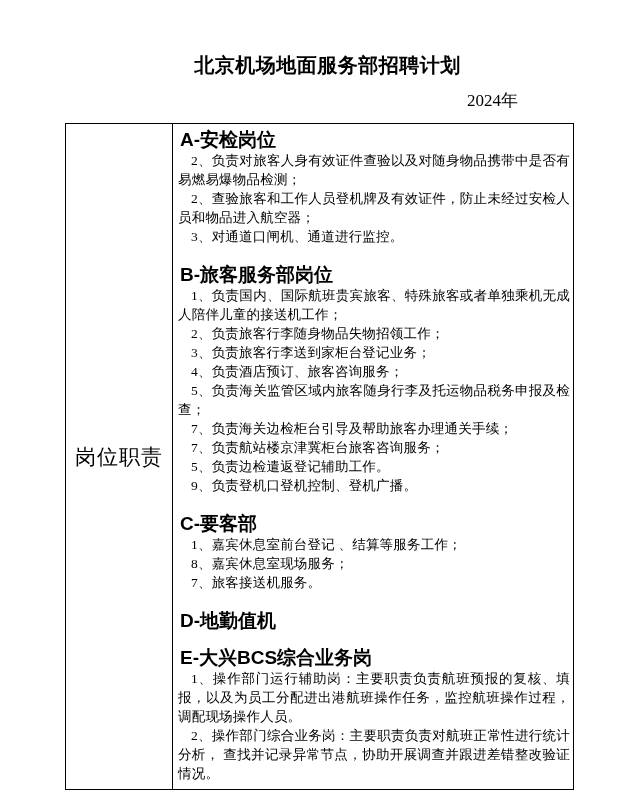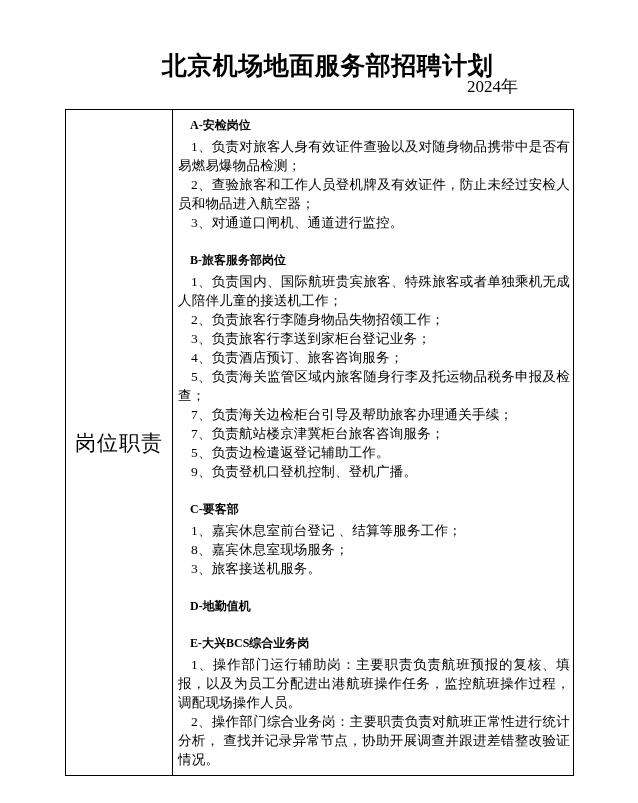--- a/index.html
+++ b/index.html
@@ -10,25 +10,26 @@
     color: #000000;
     font-family: "Liberation Serif", "DejaVu Serif", serif;
     overflow: hidden;
   }
   .doc-title {
     padding-top: 53px;
     padding-left: 17px;
     text-align: center;
     font-family: "Liberation Sans", "DejaVu Sans", sans-serif;
     font-weight: bold;
-    font-size: 25px;
+    font-size: 20px;
     line-height: 25px;
     letter-spacing: 0.5px;
   }
   .doc-year {
+    margin-top: 14px;
     text-align: right;
     padding-right: 120px;
     font-size: 17px;
     line-height: 18px;
   }
   .job-table {
     margin: 13px 0 0 65px;
     width: 509px;
     min-height: 647px;
     display: flex;
@@ -45,25 +46,25 @@
     font-weight: normal;
     font-size: 21px;
     letter-spacing: 1px;
   }
   .content-cell {
     flex: 1;
     padding: 7px 3px 6px 5px;
   }
   .duty-section { display: block; }
   .section-heading {
-    font-family: Liberation Serif, serif;
+    font-family: Liberation Sans, sans-serif;
     font-weight: bold;
-    font-size: 12px;
+    font-size: 19px;
     line-height: 17px;
-    margin: 20px 0 3px 12px;
+    margin: 20px 0 3px 2px;
   }
   .duty-section:first-child .section-heading { margin-top: 0; }
   .duty-item {
     font-size: 13.5px;
     line-height: 19px;
     text-align: justify;
     text-indent: 13px;
     letter-spacing: 0.2px;
   }
 </style>
@@ -79,21 +80,21 @@
   <div class="job-table">
 
     <div class="row-header-cell">
       <span class="row-header-label">岗位职责</span>
     </div>
 
     <div class="content-cell">
 
       <section class="duty-section">
         <h2 class="section-heading">A-安检岗位</h2>
-        <p class="duty-item">1、负责对旅客人身有效证件查验以及对随身物品携带中是否有易燃易爆物品检测；</p>
+        <p class="duty-item">2、负责对旅客人身有效证件查验以及对随身物品携带中是否有易燃易爆物品检测；</p>
         <p class="duty-item">2、查验旅客和工作人员登机牌及有效证件，防止未经过安检人员和物品进入航空器；</p>
         <p class="duty-item">3、对通道口闸机、通道进行监控。</p>
       </section>
 
       <section class="duty-section">
         <h2 class="section-heading">B-旅客服务部岗位</h2>
         <p class="duty-item">1、负责国内、国际航班贵宾旅客、特殊旅客或者单独乘机无成人陪伴儿童的接送机工作；</p>
         <p class="duty-item">2、负责旅客行李随身物品失物招领工作；</p>
         <p class="duty-item">3、负责旅客行李送到家柜台登记业务；</p>
         <p class="duty-item">4、负责酒店预订、旅客咨询服务；</p>
@@ -101,21 +102,21 @@
         <p class="duty-item">7、负责海关边检柜台引导及帮助旅客办理通关手续；</p>
         <p class="duty-item">7、负责航站楼京津冀柜台旅客咨询服务；</p>
         <p class="duty-item">5、负责边检遣返登记辅助工作。</p>
         <p class="duty-item">9、负责登机口登机控制、登机广播。</p>
       </section>
 
       <section class="duty-section">
         <h2 class="section-heading">C-要客部</h2>
         <p class="duty-item">1、嘉宾休息室前台登记 、结算等服务工作；</p>
         <p class="duty-item">8、嘉宾休息室现场服务；</p>
-        <p class="duty-item">3、旅客接送机服务。</p>
+        <p class="duty-item">7、旅客接送机服务。</p>
       </section>
 
       <section class="duty-section">
         <h2 class="section-heading">D-地勤值机</h2>
       </section>
 
       <section class="duty-section">
         <h2 class="section-heading">E-大兴BCS综合业务岗</h2>
         <p class="duty-item">1、操作部门运行辅助岗：主要职责负责航班预报的复核、填报，以及为员工分配进出港航班操作任务，监控航班操作过程，调配现场操作人员。</p>
         <p class="duty-item">2、操作部门综合业务岗：主要职责负责对航班正常性进行统计分析， 查找并记录异常节点，协助开展调查并跟进差错整改验证情况。</p>

